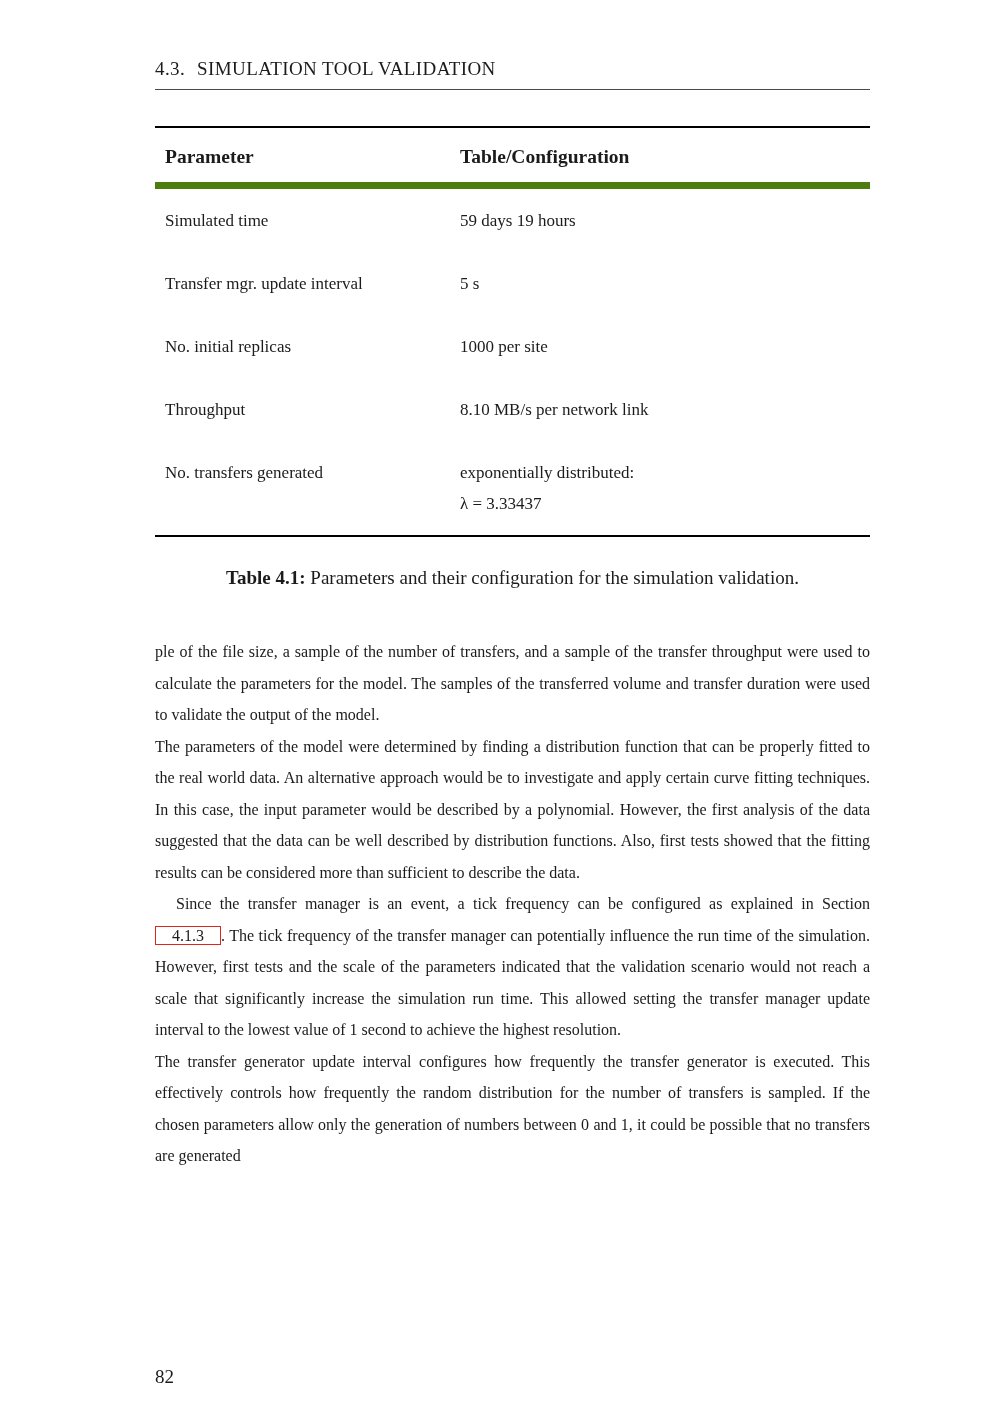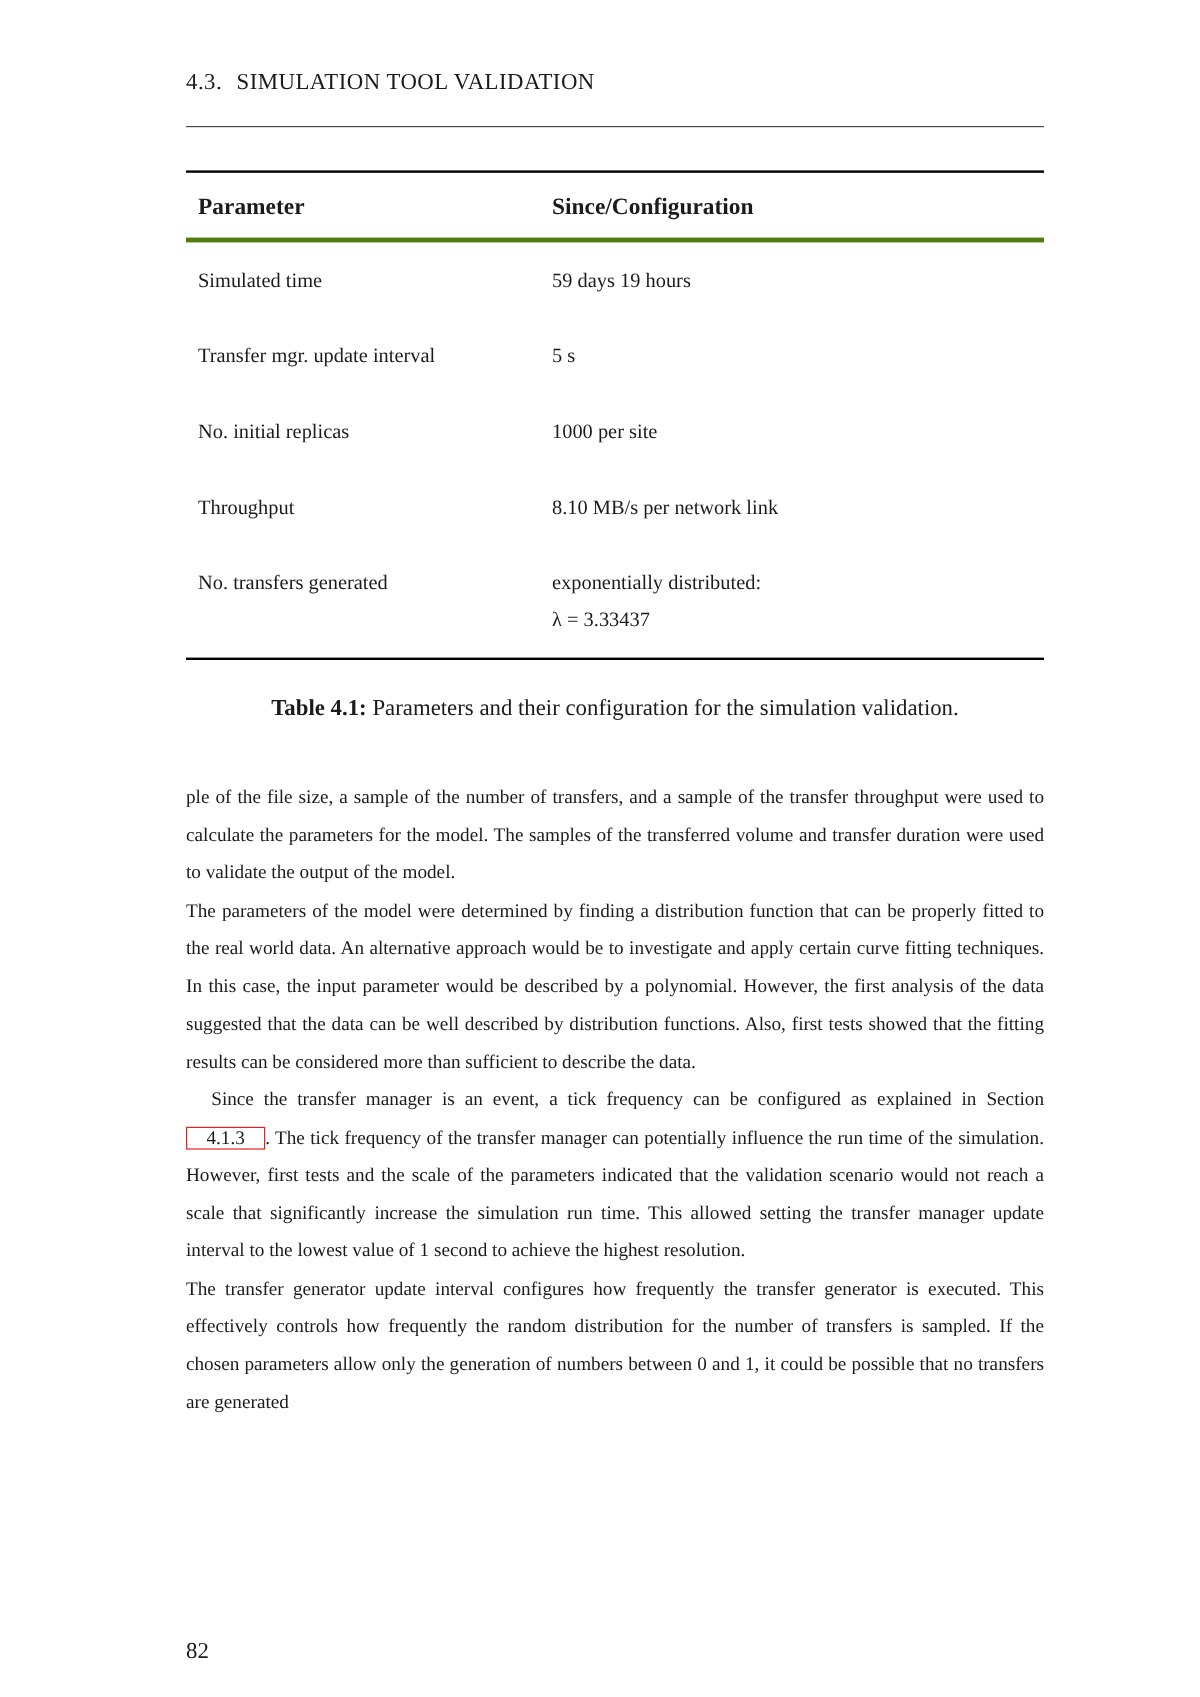--- a/index.html
+++ b/index.html
@@ -13,40 +13,40 @@
     color: #1b1b1b;
     font-family: "Liberation Serif", "DejaVu Serif", serif;
     font-size: 19px;
     padding: 58px 130px 0 155px;
     overflow: hidden;
   }
 
   
   .running-header {
     border-bottom: 1px solid #4a4a4a;
-    padding-bottom: 25px;
+    padding-bottom: 9px;
     font-size: 19px;
     letter-spacing: 0.4px;
   }
   .running-header .sec-title { margin-left: 12px; }
 
   
   .params-table {
     width: 100%;
     margin-top: 36px;
     border-collapse: collapse;
     border-top: 2px solid #000;
     border-bottom: 2px solid #000;
   }
   .params-table th {
     text-align: left;
     font-weight: bold;
     font-size: 19.5px;
     padding: 17px 0 13px 0;
-    border-bottom: 4px solid #4d7c0f;
+    border-bottom: 7px solid #4d7c0f;
     line-height: 24px;
   }
   .params-table td {
     vertical-align: top;
     padding: 16px 0;
     line-height: 31px;
     font-size: 17px;
   }
   .params-table th:first-child,
   .params-table td:first-child {
@@ -98,21 +98,21 @@
 <div class="page">
 
   <div class="running-header">
     <span class="sec-number">4.3.</span><span class="sec-title">SIMULATION TOOL VALIDATION</span>
   </div>
 
   <table class="params-table">
     <thead>
       <tr>
         <th>Parameter</th>
-        <th>Since/Configuration</th>
+        <th>Table/Configuration</th>
       </tr>
     </thead>
     <tbody>
       <tr>
         <td>Simulated time</td>
         <td>
             <div class="cell-line">59 days 19 hours</div>
           </td>
       </tr>
       <tr>

